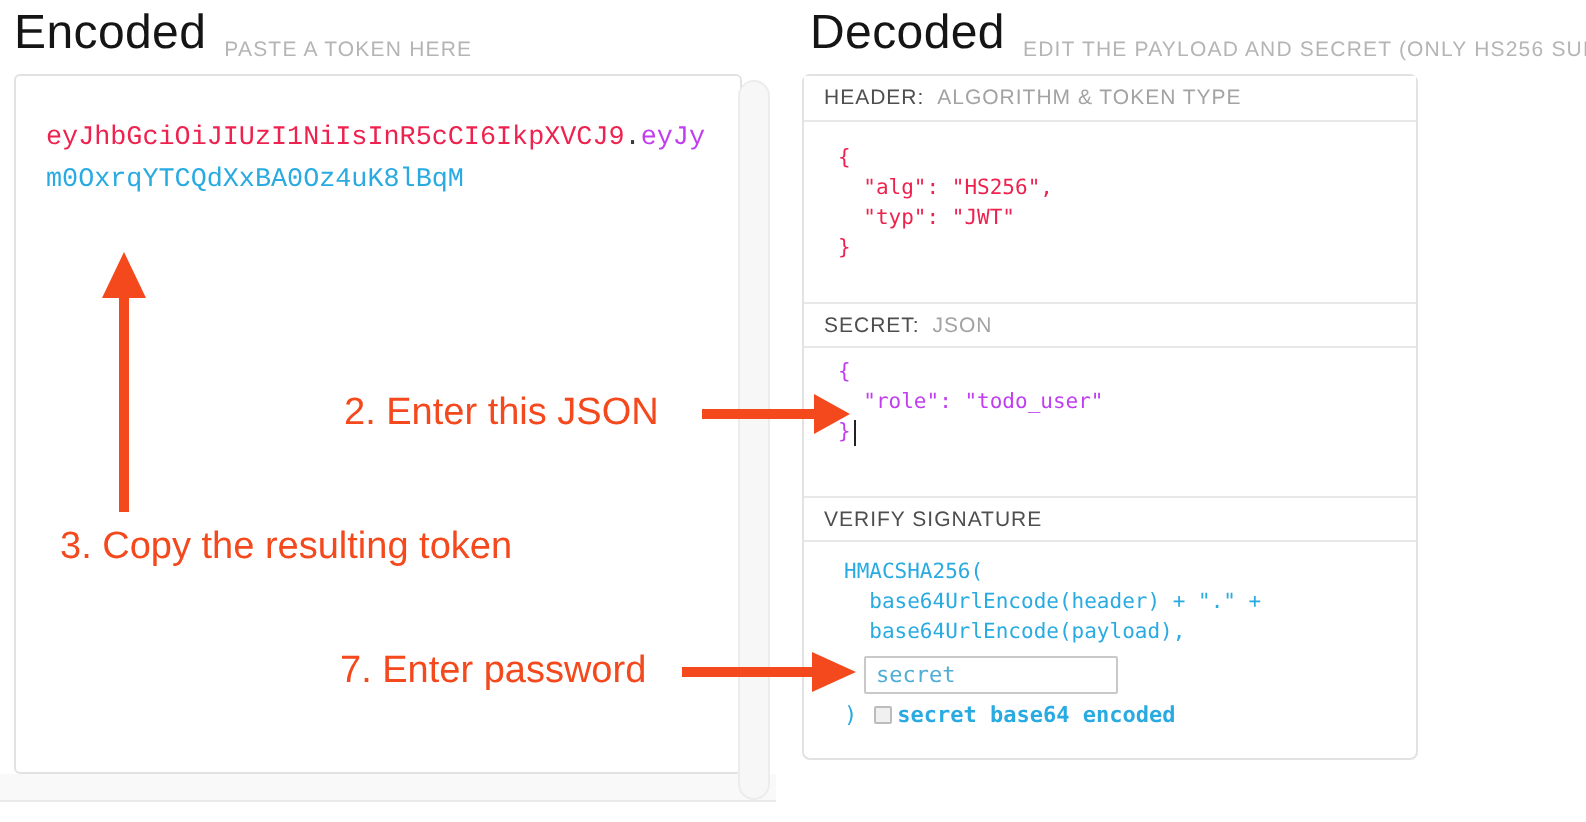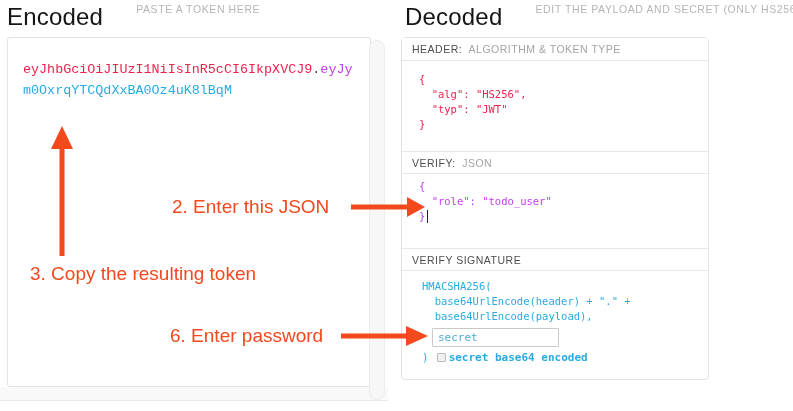--- a/index.html
+++ b/index.html
@@ -1,21 +1,21 @@
 <!DOCTYPE html>
 <html><head>
 <meta charset="utf-8">
 <style>
   * { margin:0; padding:0; box-sizing:border-box; }
   html,body { background:#ffffff; }
   #screen {
     position:relative; width:793px; height:411px; background:#ffffff;
     font-family:"Liberation Sans", sans-serif; overflow:hidden;
   }
-  .heading { position:absolute; display:flex; align-items:flex-start; white-space:nowrap;gap:24px; }
+  .heading { position:absolute; display:flex; align-items:flex-end; white-space:nowrap; }
   .heading .big { font-size:24px; font-weight:400; color:#151515; letter-spacing:0.2px; }
   .heading .sub { font-size:10.5px; color:#b5b5b5; letter-spacing:0.6px; margin-left:9px; }
 
   
   .enc-box {
     position:absolute; left:7px; top:37px; width:364px; height:350px;
     background:#fff; border:1px solid #e2e2e2; border-radius:3px;
   }
   .token {
     position:absolute; left:15px; top:21px; width:340px;
@@ -113,21 +113,21 @@
     <div class="sec-bar" style="top:0;">
       <span class="lbl">HEADER:</span>
       <span class="sublbl">ALGORITHM &amp; TOKEN TYPE</span>
     </div>
     <pre class="code code-header">{
   "alg": "HS256",
   "typ": "JWT"
 }</pre>
 
     <div class="sec-bar mid" style="top:113px;">
-      <span class="lbl">VERIFY:</span>
+      <span class="lbl">SECRET:</span>
       <span class="sublbl">JSON</span>
     </div>
     <pre class="code code-payload">{
   "role": "todo_user"
 }</pre>
     <div class="caret"></div>
 
     <div class="sec-bar mid" style="top:210px;">
       <span class="lbl">VERIFY SIGNATURE</span>
     </div>
@@ -151,15 +151,15 @@
       <rect x="59.5" y="147" width="5" height="109"></rect>
       <polygon points="51,149 73,149 62,126"></polygon>
 
       <rect x="341" y="333.5" width="66" height="5"></rect>
       <polygon points="406,326 406,346 428,336"></polygon>
     </g>
   </svg>
 
   <div class="annot" style="left:172px; top:196px;">2. Enter this JSON</div>
   <div class="annot" style="left:30px; top:263px;">3. Copy the resulting token</div>
-  <div class="annot" style="left:170px; top:325px;">6. Enter password</div>
+  <div class="annot" style="left:170px; top:325px;">7. Enter password</div>
 
 </div>
 
 </body></html>

